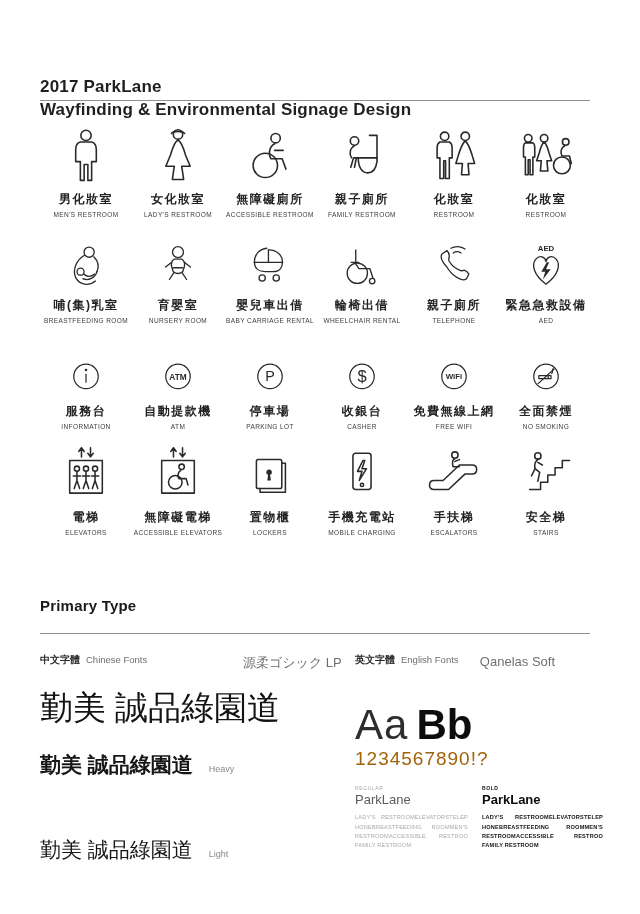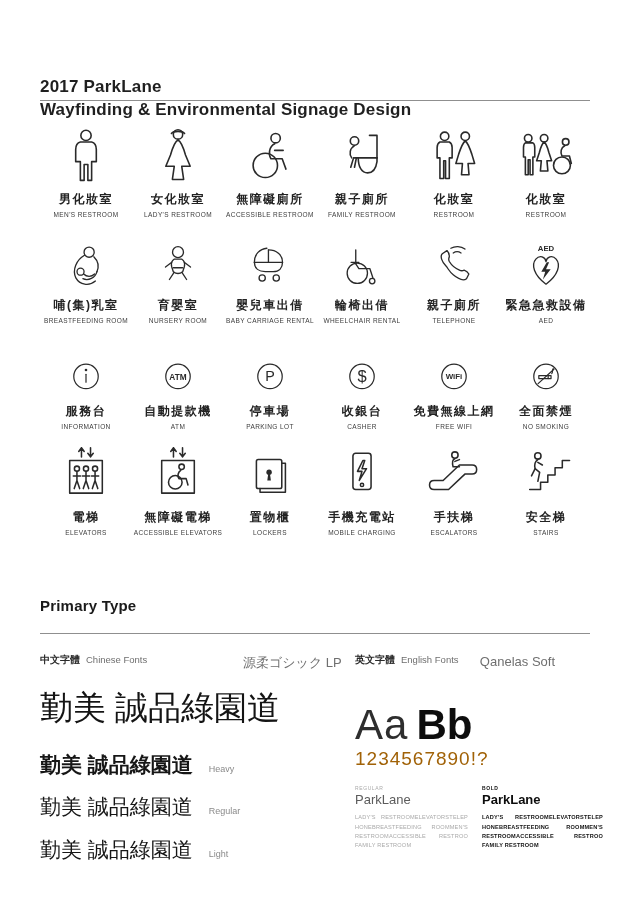--- a/index.html
+++ b/index.html
@@ -416,23 +416,20 @@
     <span class="pos-engname fl-name">Qanelas Soft</span>
   </div>
 
   <div class="zh-big">
     <span class="b">勤美</span><span class="r">誠品綠園道</span>
   </div>
 
   <div class="wrow wrow1">
     <span class="samp w-heavy">勤美 誠品綠園道</span><span class="wl">Heavy</span>
   </div>
-  <div class="wrow wrow2">
-    <span class="samp w-regular">勤美 誠品綠園道</span><span class="wl">Regular</span>
-  </div>
   <div class="wrow wrow3">
     <span class="samp w-light">勤美 誠品綠園道</span><span class="wl">Light</span>
   </div>
 
   <div class="en-col">
     <div class="aabb">
       <span class="light">Aa</span><span class="bold">Bb</span>
     </div>
     <div class="nums">1234567890!?</div>
 

